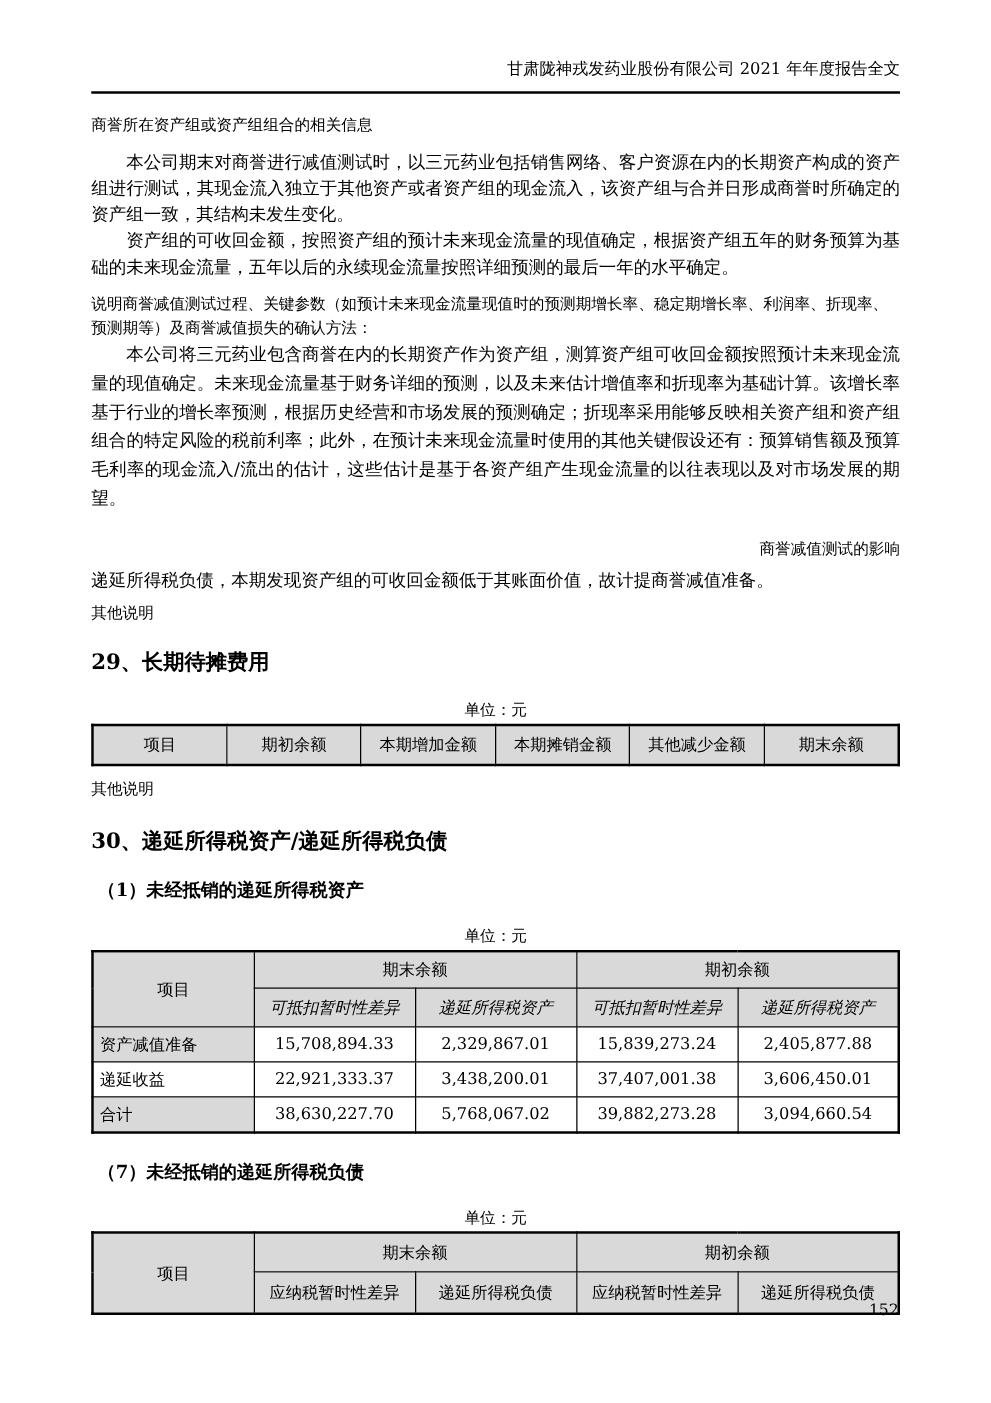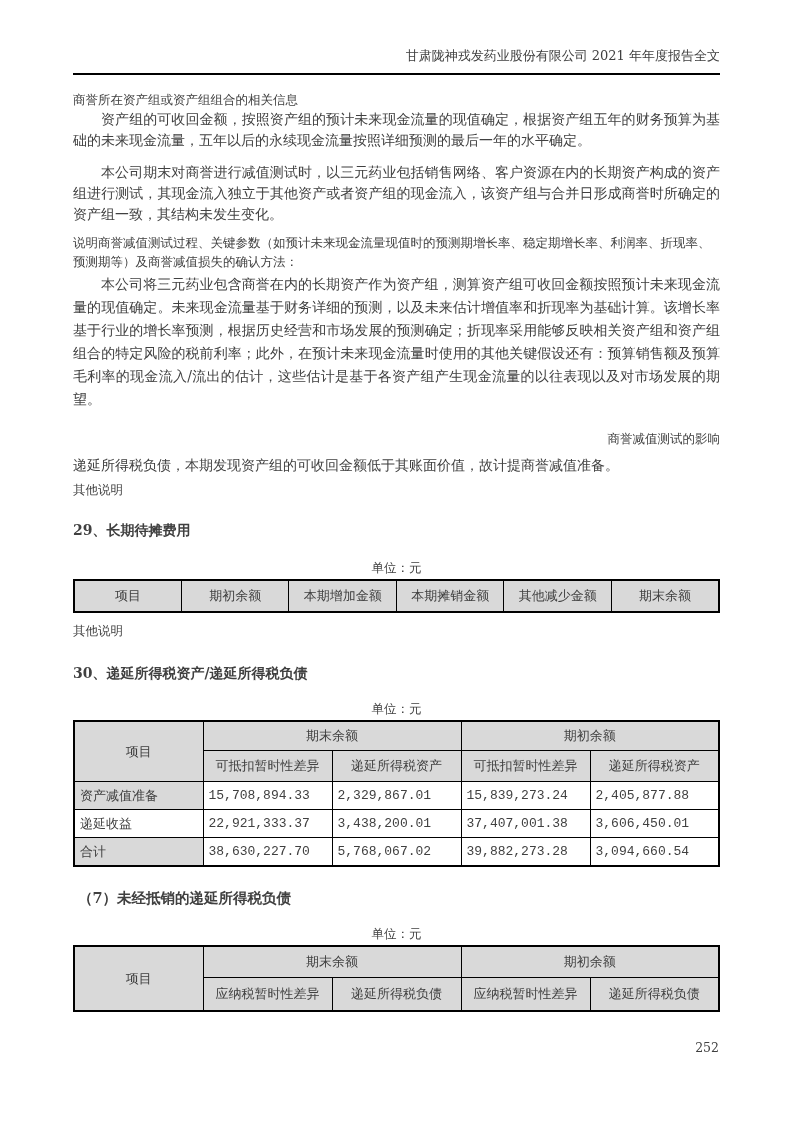--- a/index.html
+++ b/index.html
@@ -3,66 +3,66 @@
 <meta charset="utf-8">
 <style>
   html, body { margin:0; padding:0; background:#ffffff; }
   .page {
     position:relative;
     width:793px; height:1122px;
     background:#ffffff;
     box-sizing:border-box;
     padding:48px 73px 0 73px;
     font-family:"DejaVu Serif", serif;
-    color:#404040;
+    color:#000000;
     overflow:hidden;
   }
   .doc-header {
     text-align:right;
     font-size:13px;
     line-height:16px;
     padding-bottom:9px;
     border-bottom:2px solid #000;
   }
   .label-sm { font-size:12.5px; line-height:19px; text-align:left; }
   .para {
     font-size:14px; line-height:21px;
     text-align:justify; text-indent:2em;
     margin:0;
   }
   .para-wide { line-height:23px; }
   .flush { text-indent:0; }
-  .h-num { font-size:14px; font-weight:bold; line-height:18px; }
+  .h-num { font-size:17px; font-weight:bold; line-height:18px; }
   .h-sub { font-size:14.5px; font-weight:bold; line-height:18px; padding-left:5px; }
   .unit { text-align:center; font-size:12.5px; line-height:17px; }
 
   table.rep {
     width:100%;
     border-collapse:collapse;
     table-layout:fixed;
     font-size:13px;
     border:2px solid #000;
   }
   table.rep th, table.rep td {
     border:1px solid #000;
     padding:0 5px;
     font-weight:normal;
     overflow:hidden;
     white-space:nowrap;
   }
   table.rep th { background:#d9d9d9; text-align:center; }
   table.t29 th { height:30px; }
   table.t5 .grp th { height:28px; }
-  table.t5 .sub th { height:30px; }
+  table.t5 .sub th { height:30px;font-style:italic; }
   table.t5 td { height:27px; }
   table.t2 .grp th { height:30px; }
   table.t2 .sub th { height:32px; }
   .cell-label { text-align:left; background:#ffffff; }
   .cell-label.shaded { background:#d9d9d9; }
-  .cell-num { text-align:left;font-family:Liberation Mono, monospace; }
+  .cell-num { text-align:center; }
 
   
   .mt-info   { margin-top:15px; }
   .mt-para1  { margin-top:11px; }
   .mt-proc   { margin-top:8px; }
   .mt-para3  { margin-top:2px; }
   .mt-impact { margin-top:18px;text-align:right; }
   .mt-imptxt { margin-top:7px; }
   .mt-other  { margin-top:4px; }
   .mt-h29    { margin-top:22px; }
@@ -78,22 +78,22 @@
 </style>
 </head>
 <body>
 
 <div class="page">
 
   <div class="doc-header">甘肃陇神戎发药业股份有限公司 2021 年年度报告全文</div>
 
   <div class="label-sm mt-info">商誉所在资产组或资产组组合的相关信息</div>
 
+  <p class="para mt-para1">本公司期末对商誉进行减值测试时，以三元药业包括销售网络、客户资源在内的长期资产构成的资产组进行测试，其现金流入独立于其他资产或者资产组的现金流入，该资产组与合并日形成商誉时所确定的资产组一致，其结构未发生变化。</p>
   <p class="para">资产组的可收回金额，按照资产组的预计未来现金流量的现值确定，根据资产组五年的财务预算为基础的未来现金流量，五年以后的永续现金流量按照详细预测的最后一年的水平确定。</p>
-  <p class="para mt-para1">本公司期末对商誉进行减值测试时，以三元药业包括销售网络、客户资源在内的长期资产构成的资产组进行测试，其现金流入独立于其他资产或者资产组的现金流入，该资产组与合并日形成商誉时所确定的资产组一致，其结构未发生变化。</p>
 
   <div class="label-sm mt-proc">说明商誉减值测试过程、关键参数（如预计未来现金流量现值时的预测期增长率、稳定期增长率、利润率、折现率、预测期等）及商誉减值损失的确认方法：</div>
 
   <p class="para para-wide mt-para3">本公司将三元药业包含商誉在内的长期资产作为资产组，测算资产组可收回金额按照预计未来现金流量的现值确定。未来现金流量基于财务详细的预测，以及未来估计增值率和折现率为基础计算。该增长率基于行业的增长率预测，根据历史经营和市场发展的预测确定；折现率采用能够反映相关资产组和资产组组合的特定风险的税前利率；此外，在预计未来现金流量时使用的其他关键假设还有：预算销售额及预算毛利率的现金流入/流出的估计，这些估计是基于各资产组产生现金流量的以往表现以及对市场发展的期望。</p>
 
   <div class="label-sm mt-impact">商誉减值测试的影响</div>
   <p class="para flush mt-imptxt">递延所得税负债，本期发现资产组的可收回金额低于其账面价值，故计提商誉减值准备。</p>
   <div class="label-sm mt-other">其他说明</div>
 
   <div class="h-num mt-h29">29、长期待摊费用</div>
@@ -118,20 +118,21 @@
         <th>其他减少金额</th>
         <th>期末余额</th>
       </tr>
     </thead>
   </table>
 
   <div class="label-sm mt-note29">其他说明</div>
 
   <div class="h-num mt-h30">30、递延所得税资产/递延所得税负债</div>
 
+  <div class="h-sub mt-hsub">（1）未经抵销的递延所得税资产</div>
 
   <div class="unit mt-unit">单位：元</div>
 
   <table class="rep t5">
     <colgroup>
       <col style="width:20%">
         <col style="width:20%">
         <col style="width:20%">
         <col style="width:20%">
         <col style="width:20%">
@@ -194,15 +195,15 @@
       </tr>
       <tr class="sub">
         <th>应纳税暂时性差异</th>
         <th>递延所得税负债</th>
         <th>应纳税暂时性差异</th>
         <th>递延所得税负债</th>
       </tr>
     </thead>
   </table>
 
-  <div class="page-num">252</div>
+  <div class="page-num">152</div>
 
 </div>
 
 </body></html>

